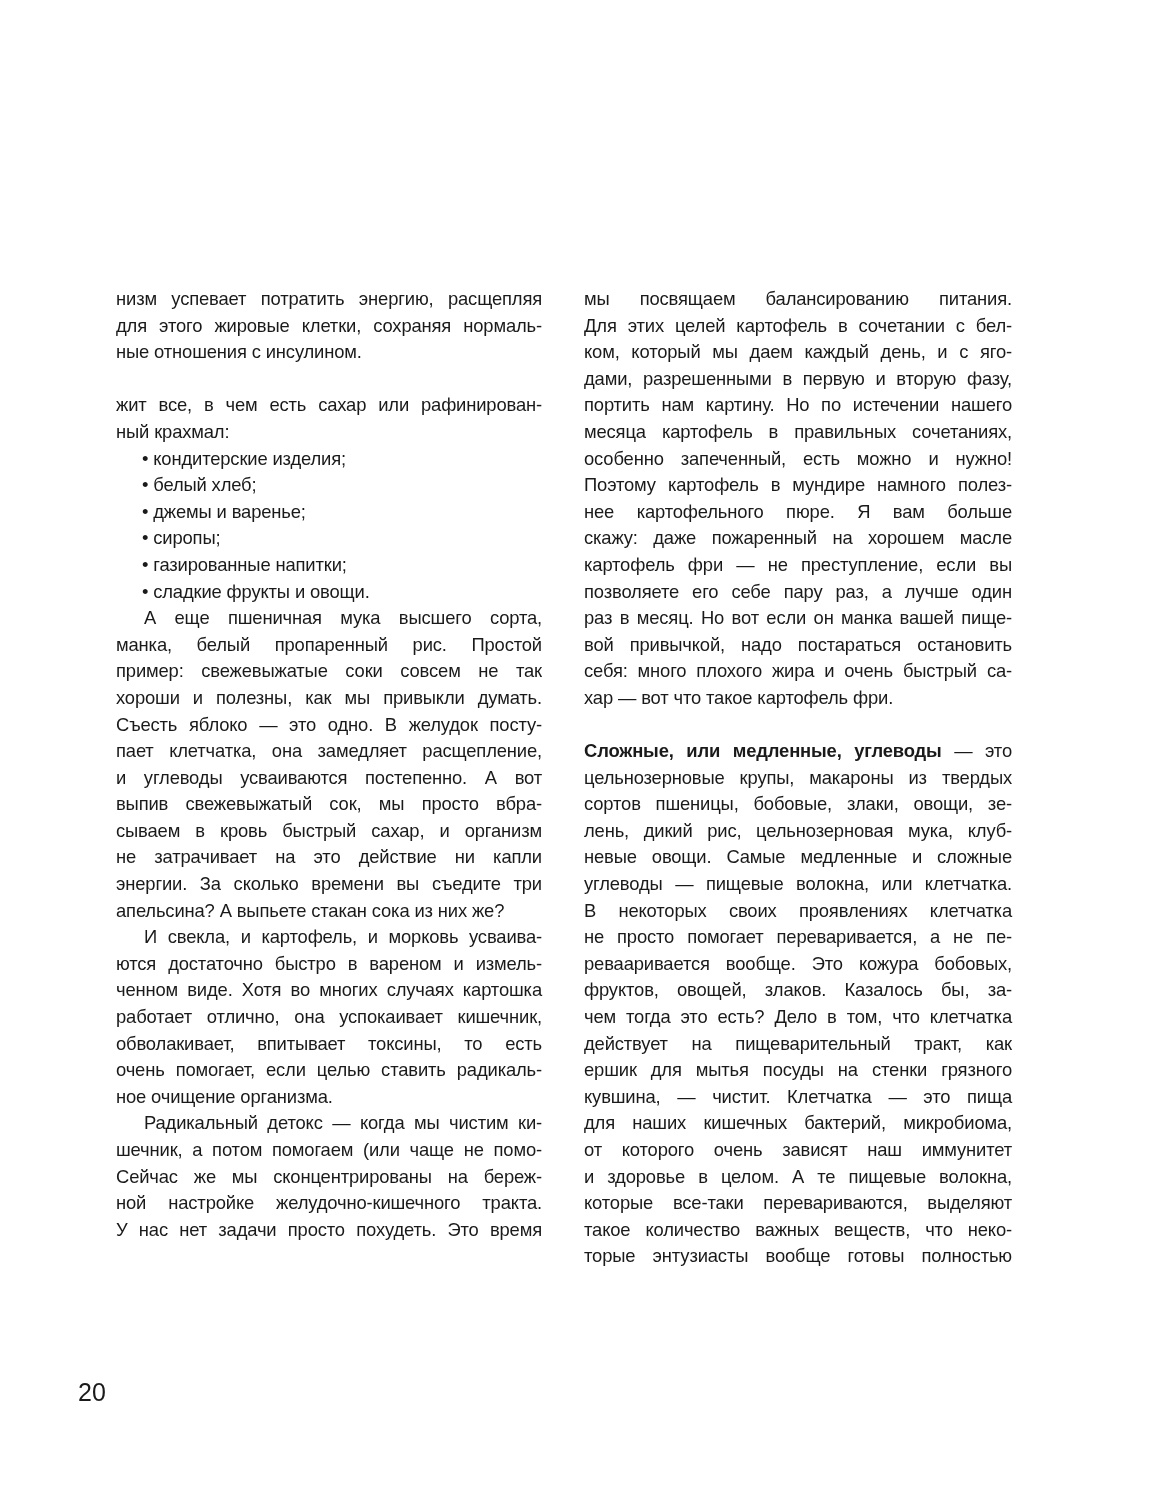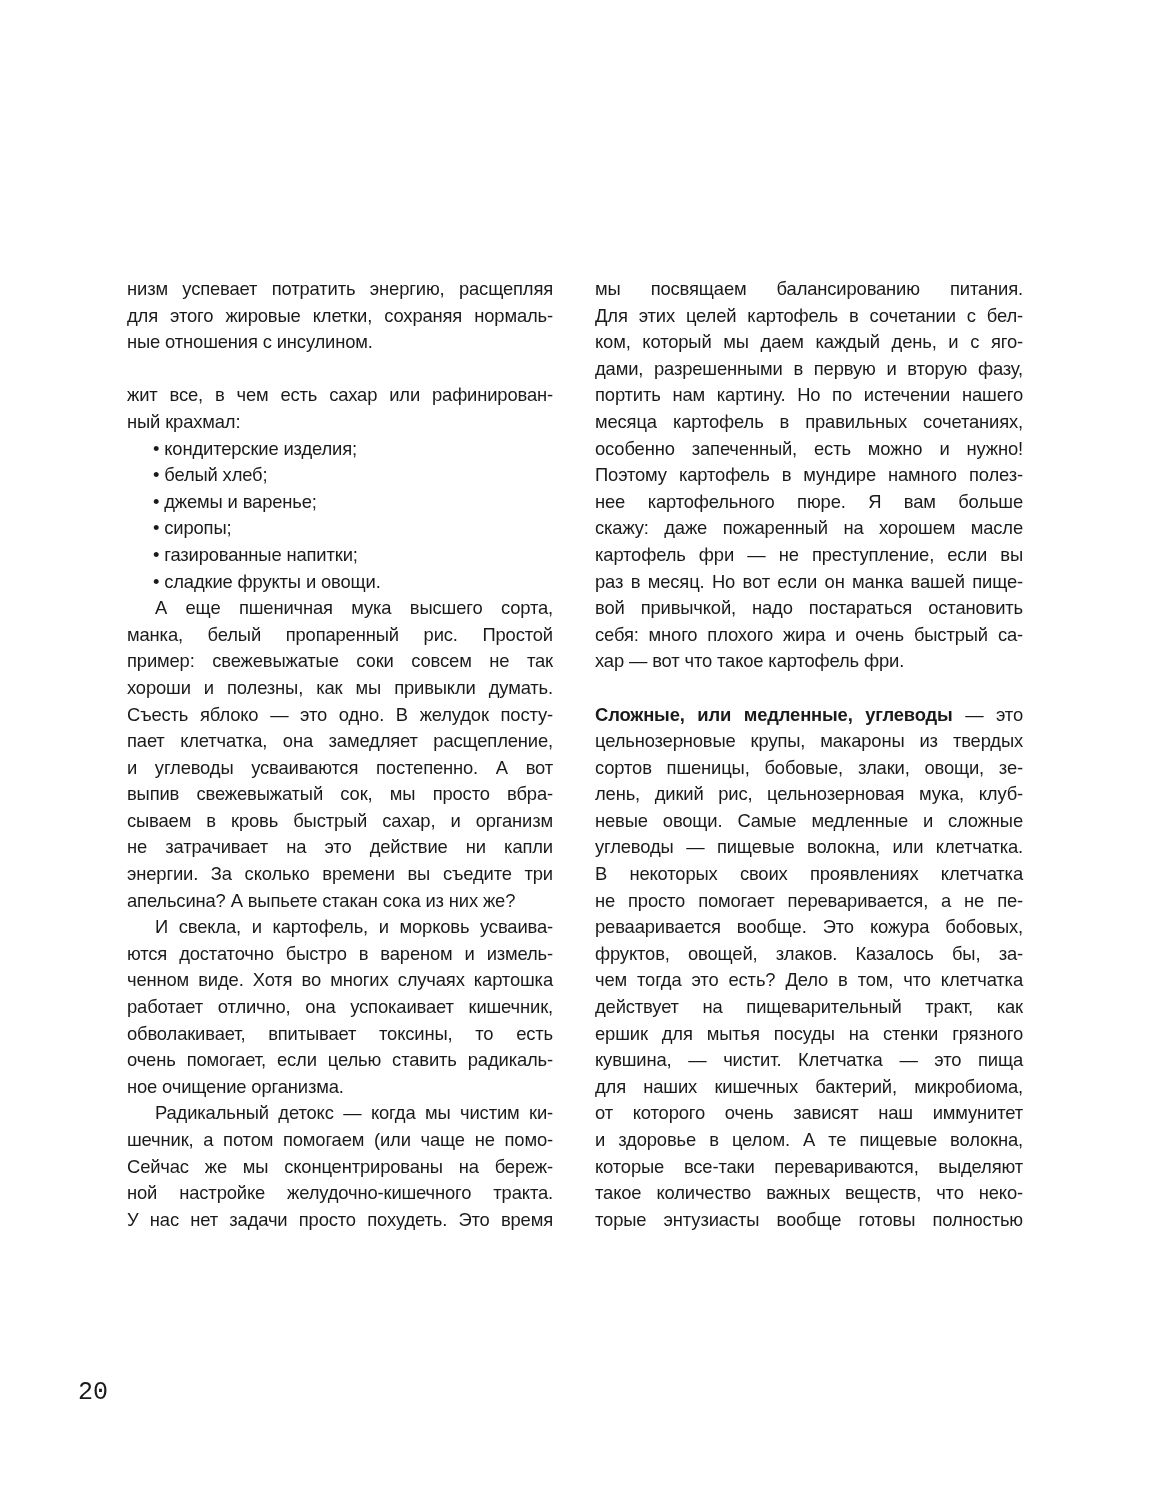--- a/index.html
+++ b/index.html
@@ -1,30 +1,30 @@
 <!DOCTYPE html>
 <html><head>
 <meta charset="utf-8">
 <style>
   html, body { margin: 0; padding: 0; background: #ffffff; }
   body { width: 1163px; height: 1506px; position: relative; overflow: hidden;
          font-family: "Liberation Sans", sans-serif; color: #1a1a1a; }
-  .col { position: absolute; top: 276px; margin-left: 11px; }
+  .col { position: absolute; top: 286px; }
   .col-left { left: 116px; width: 426px; }
   .col-right { left: 584px; width: 428px; }
   .line { height: 26.6px; line-height: 26.6px; font-size: 18.4px;
           white-space: nowrap; text-align: justify; text-align-last: justify;
           letter-spacing: -0.15px; }
   .line.last { text-align-last: left; }
   .line.indent { padding-left: 28px; }
   .line.bullet { padding-left: 26px; text-align-last: left; }
   .gap { height: 26.6px; }
   b { font-weight: bold; }
   .page-number { position: absolute; left: 78px; top: 1378px; font-size: 25px;
-                 font-family: Liberation Mono, monospace; color: #1a1a1a; }
+                 font-family: Liberation Sans, sans-serif; color: #1a1a1a; }
 </style>
 </head>
 <body>
 
 <div class="col col-left">
   <div>
     <div class="line">низм успевает потратить энергию, расщепляя</div>
     <div class="line">для этого жировые клетки, сохраняя нормаль-</div>
     <div class="line last">ные отношения с инсулином.</div>
   </div>
@@ -79,20 +79,21 @@
     <div class="line">Для этих целей картофель в сочетании с бел-</div>
     <div class="line">ком, который мы даем каждый день, и с яго-</div>
     <div class="line">дами, разрешенными в первую и вторую фазу,</div>
     <div class="line">портить нам картину. Но по истечении нашего</div>
     <div class="line">месяца картофель в правильных сочетаниях,</div>
     <div class="line">особенно запеченный, есть можно и нужно!</div>
     <div class="line">Поэтому картофель в мундире намного полез-</div>
     <div class="line">нее картофельного пюре. Я вам больше</div>
     <div class="line">скажу: даже пожаренный на хорошем масле</div>
     <div class="line">картофель фри — не преступление, если вы</div>
+    <div class="line">позволяете его себе пару раз, а лучше один</div>
     <div class="line">раз в месяц. Но вот если он манка вашей пище-</div>
     <div class="line">вой привычкой, надо постараться остановить</div>
     <div class="line">себя: много плохого жира и очень быстрый са-</div>
     <div class="line last">хар — вот что такое картофель фри.</div>
   </div>
   <div class="gap"></div>
   <div>
     <div class="line"><b>Сложные, или медленные, углеводы</b><span> — это</span></div>
     <div class="line">цельнозерновые крупы, макароны из твердых</div>
     <div class="line">сортов пшеницы, бобовые, злаки, овощи, зе-</div>

